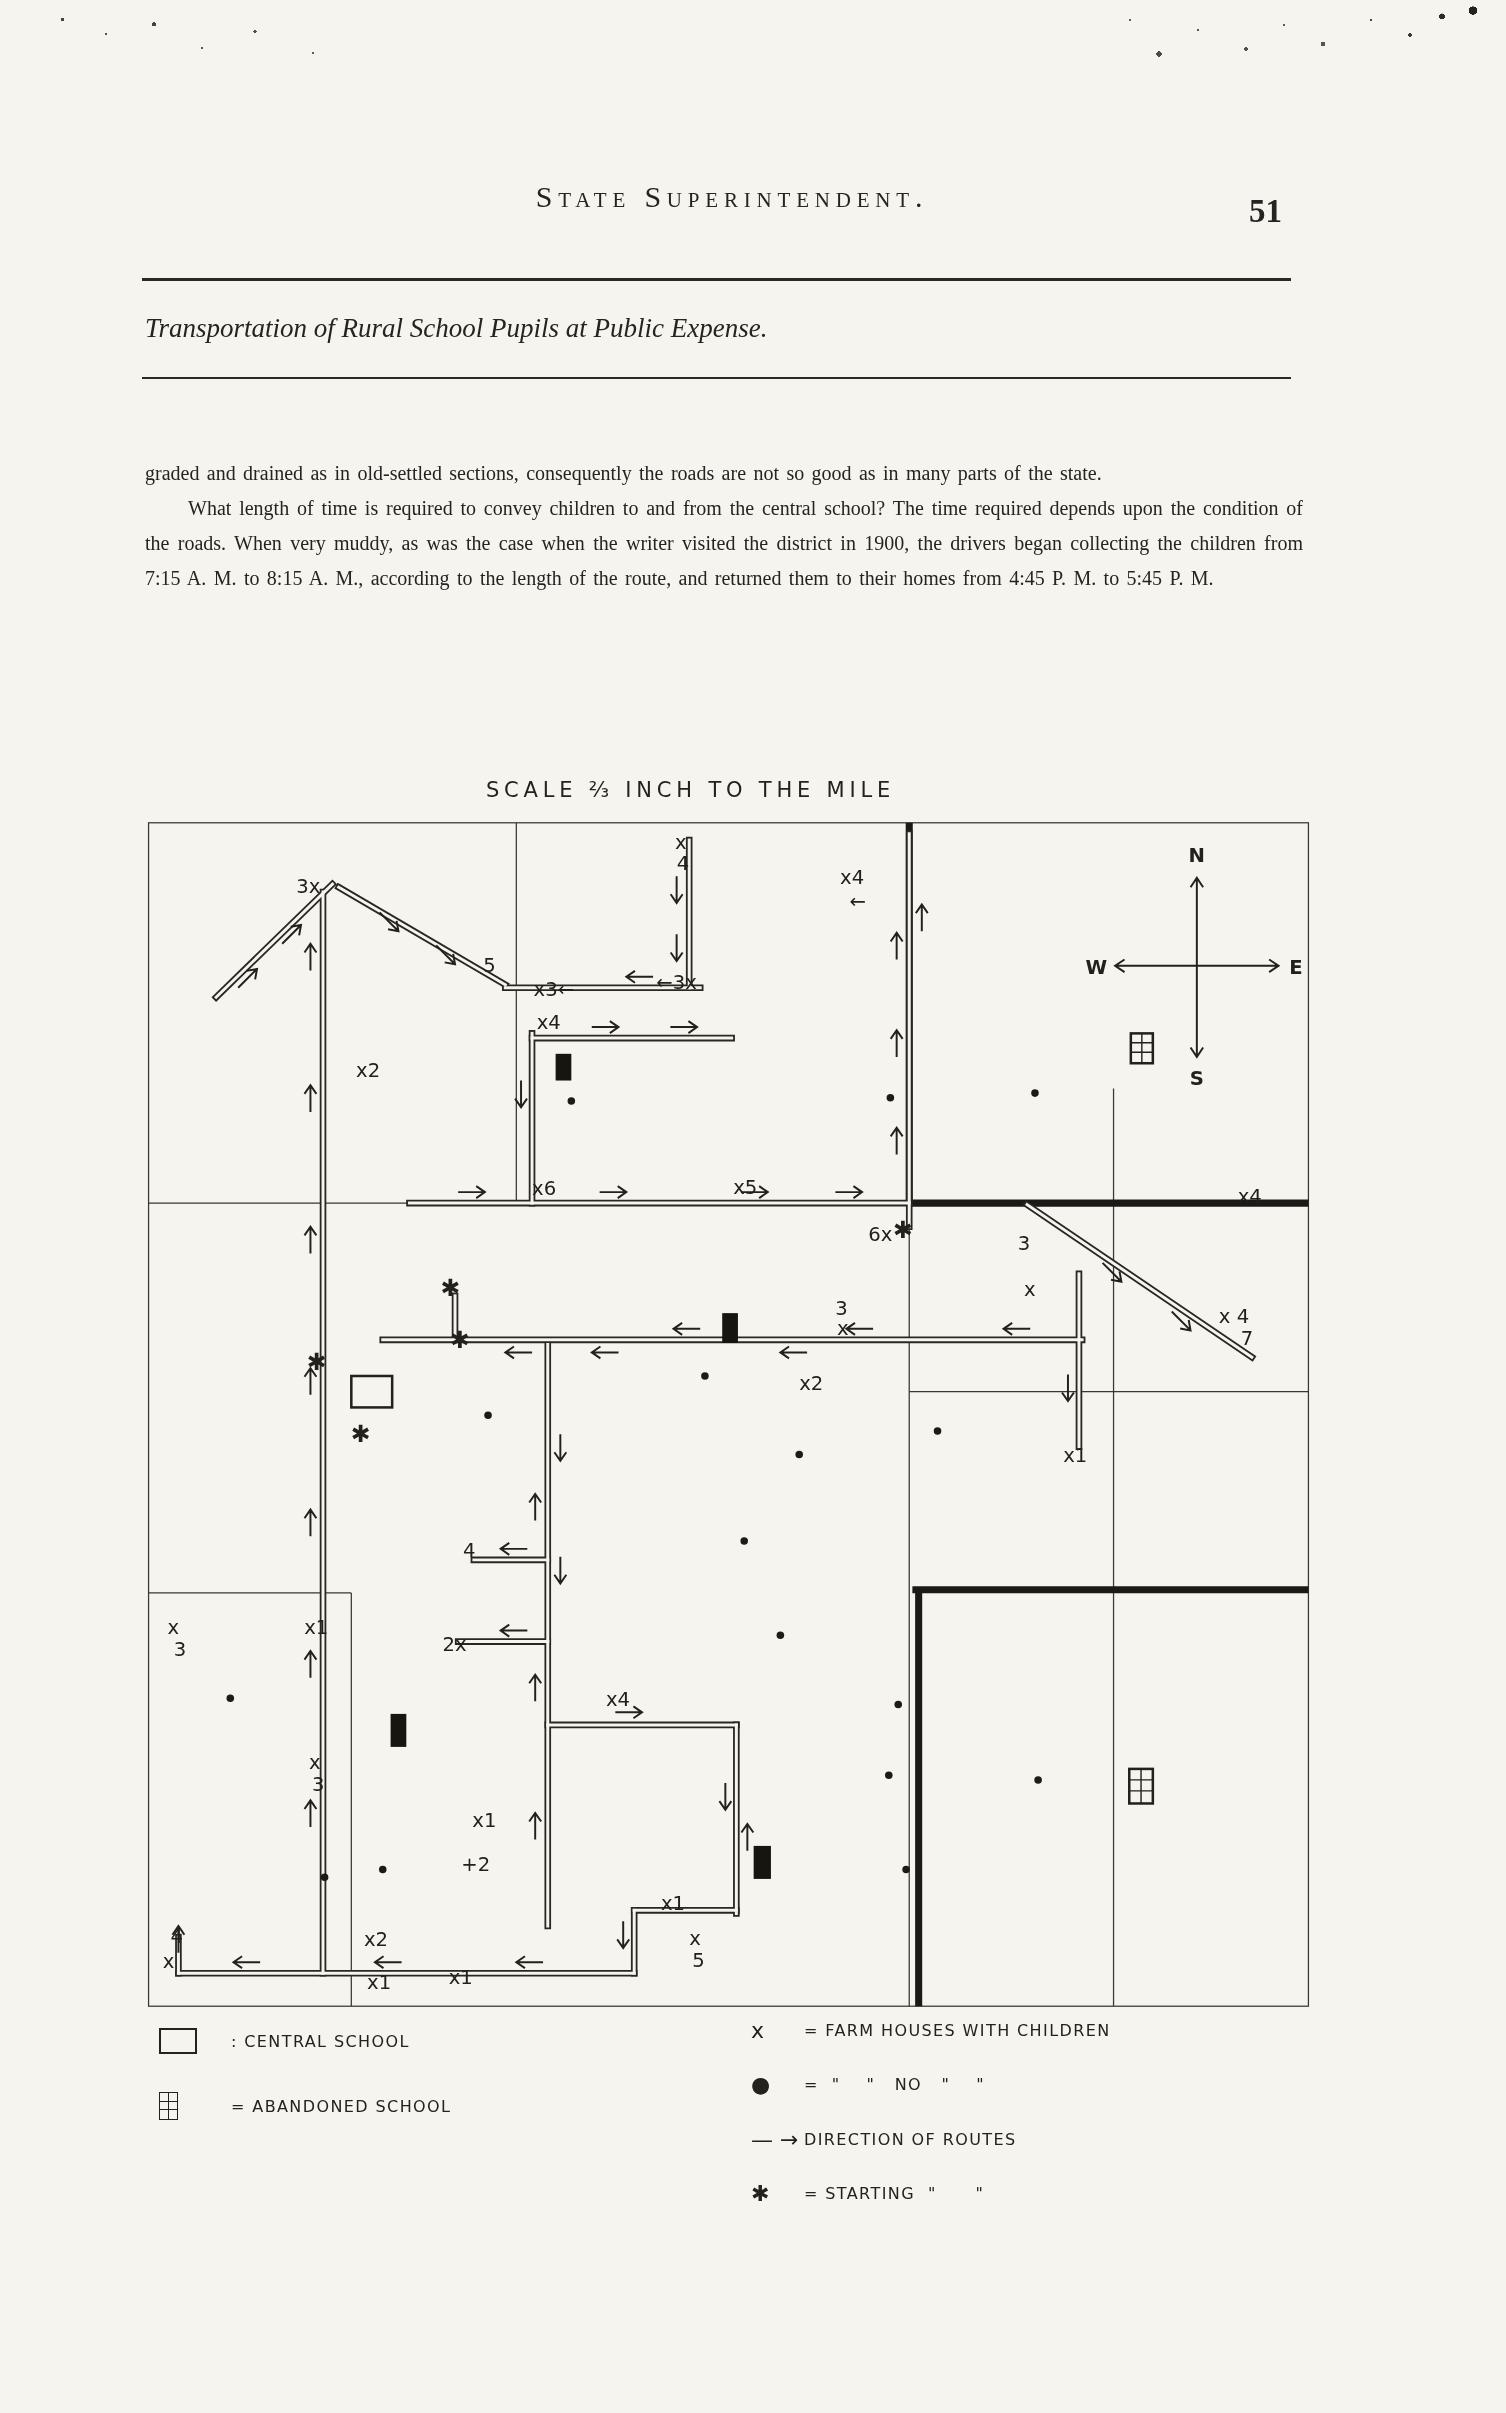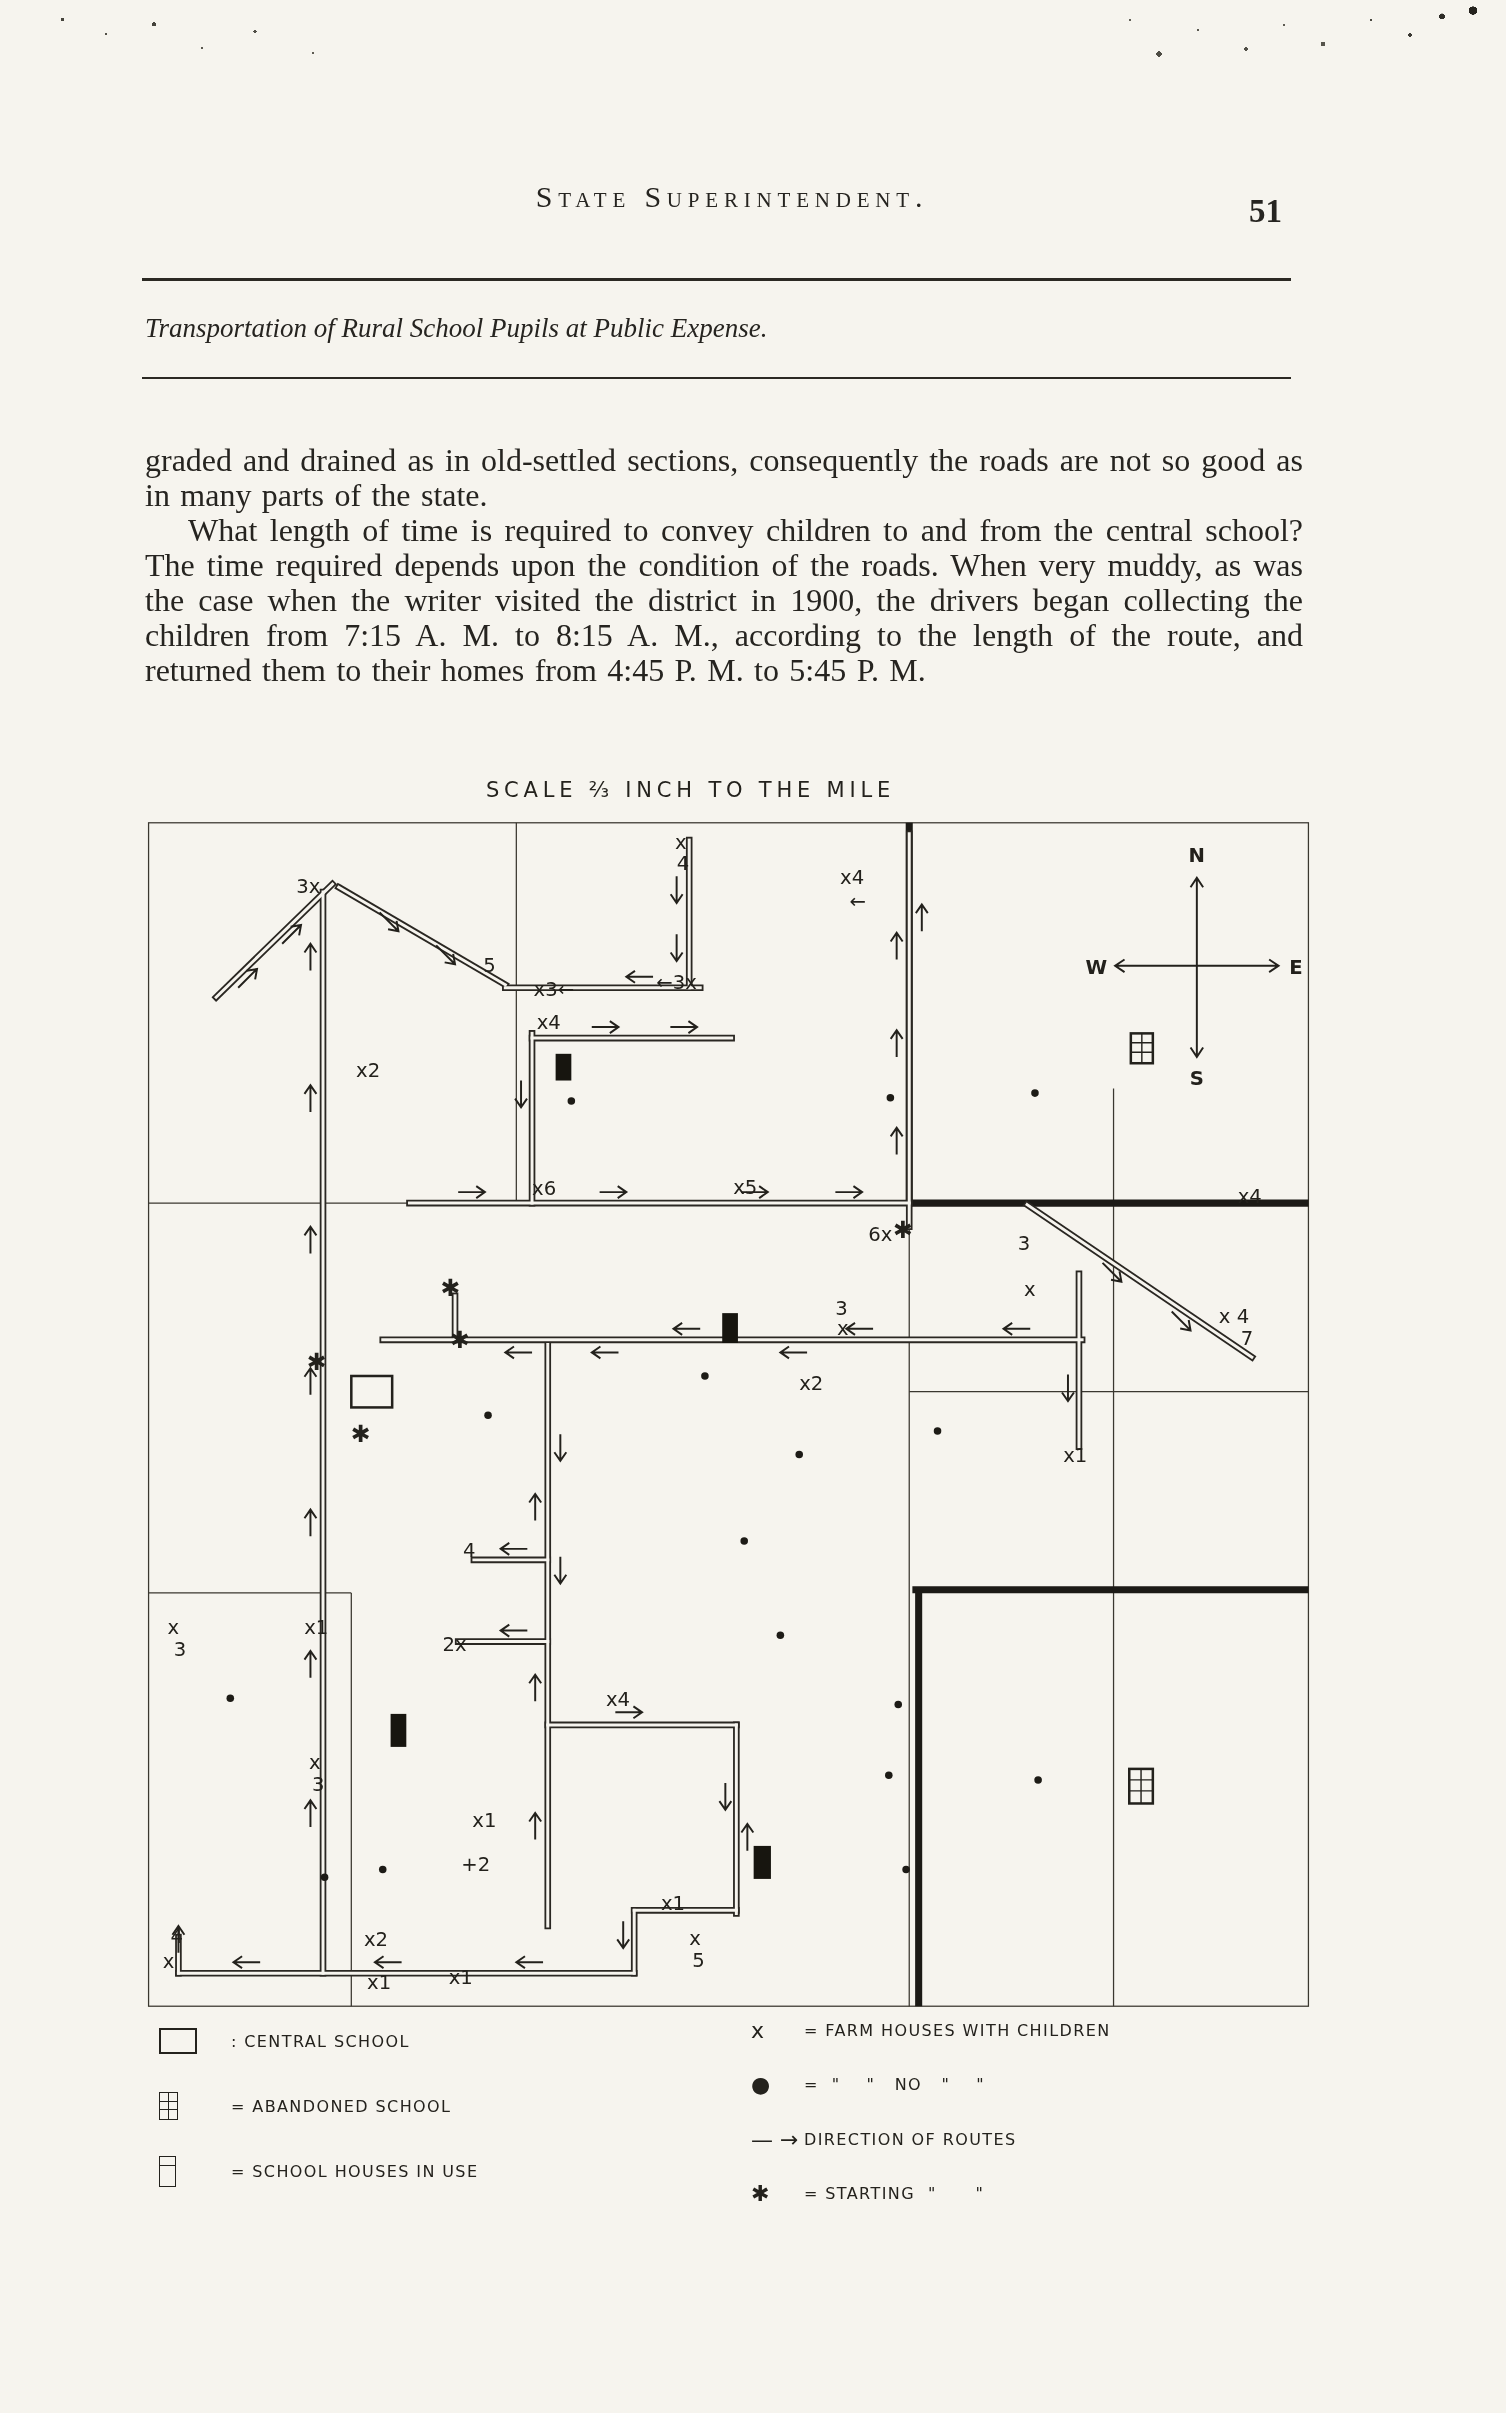--- a/index.html
+++ b/index.html
@@ -32,22 +32,22 @@
 
   .running-head{position:absolute;top:180px;left:0;width:1448px;text-align:center;
     font-variant:small-caps;font-size:30px;letter-spacing:5.8px;margin-left:8px;}
   .page-number{position:absolute;top:173px;left:1249px;font-size:33px;font-weight:bold;margin-top:20px;}
 
   .rule-1{position:absolute;top:278px;left:142px;width:1149px;height:2.9px;background:#2b2923;}
   .rule-2{position:absolute;top:377px;left:142px;width:1149px;height:1.9px;background:#2b2923;}
   .doc-title{position:absolute;top:313px;left:145px;width:1144px;text-align:left;
     font-style:italic;font-size:27px;}
 
-  .body-text{position:absolute;top:443px;left:145px;width:1158px;
-    font-size:32px;line-height:35px;text-align:justify;word-spacing:2.4px;}
+  .body-text{position:absolute;top:456px;left:145px;width:1158px;
+    font-size:20px;line-height:35px;text-align:justify;word-spacing:2.4px;}
   .body-text p{margin:0;}
   .body-text p.indent{text-indent:43px;}
 
   .scale-heading{position:absolute;top:778px;left:208px;width:965px;text-align:center;
     font-family:"DejaVu Sans",sans-serif;font-size:21px;letter-spacing:4.8px;color:#24221d;}
 
   .map-wrap{position:absolute;top:821px;left:147px;width:1163px;height:1187px;}
   #route-map{width:100%;height:100%;}
   #route-map text{font-family:"DejaVu Sans",sans-serif;fill:#23211c;font-size:12.5px;}
   .grid line,.grid rect{stroke:#3a372f;stroke-width:0.8;fill:none;}
@@ -350,26 +350,20 @@
           <span class="sym-central"></span>
         </span>
       <span class="legend-text">: CENTRAL SCHOOL</span>
     </div>
     <div class="legend-row">
       <span class="lsym-cell">
           <span class="sym-abandoned"></span>
         </span>
       <span class="legend-text">= ABANDONED SCHOOL</span>
     </div>
-    <div class="legend-row">
-      <span class="lsym-cell">
-          <span class="sym-inuse"></span>
-        </span>
-      <span class="legend-text">= SCHOOL HOUSES IN USE</span>
-    </div>
   </div>
 
   <div class="legend-col legend-right">
     <div class="legend-row">
       <span class="rsym">x</span>
       <span class="legend-text">= FARM HOUSES WITH CHILDREN</span>
     </div>
     <div class="legend-row">
       <span class="rsym">●</span>
       <span class="legend-text">=  "    "   NO   "    "</span>

